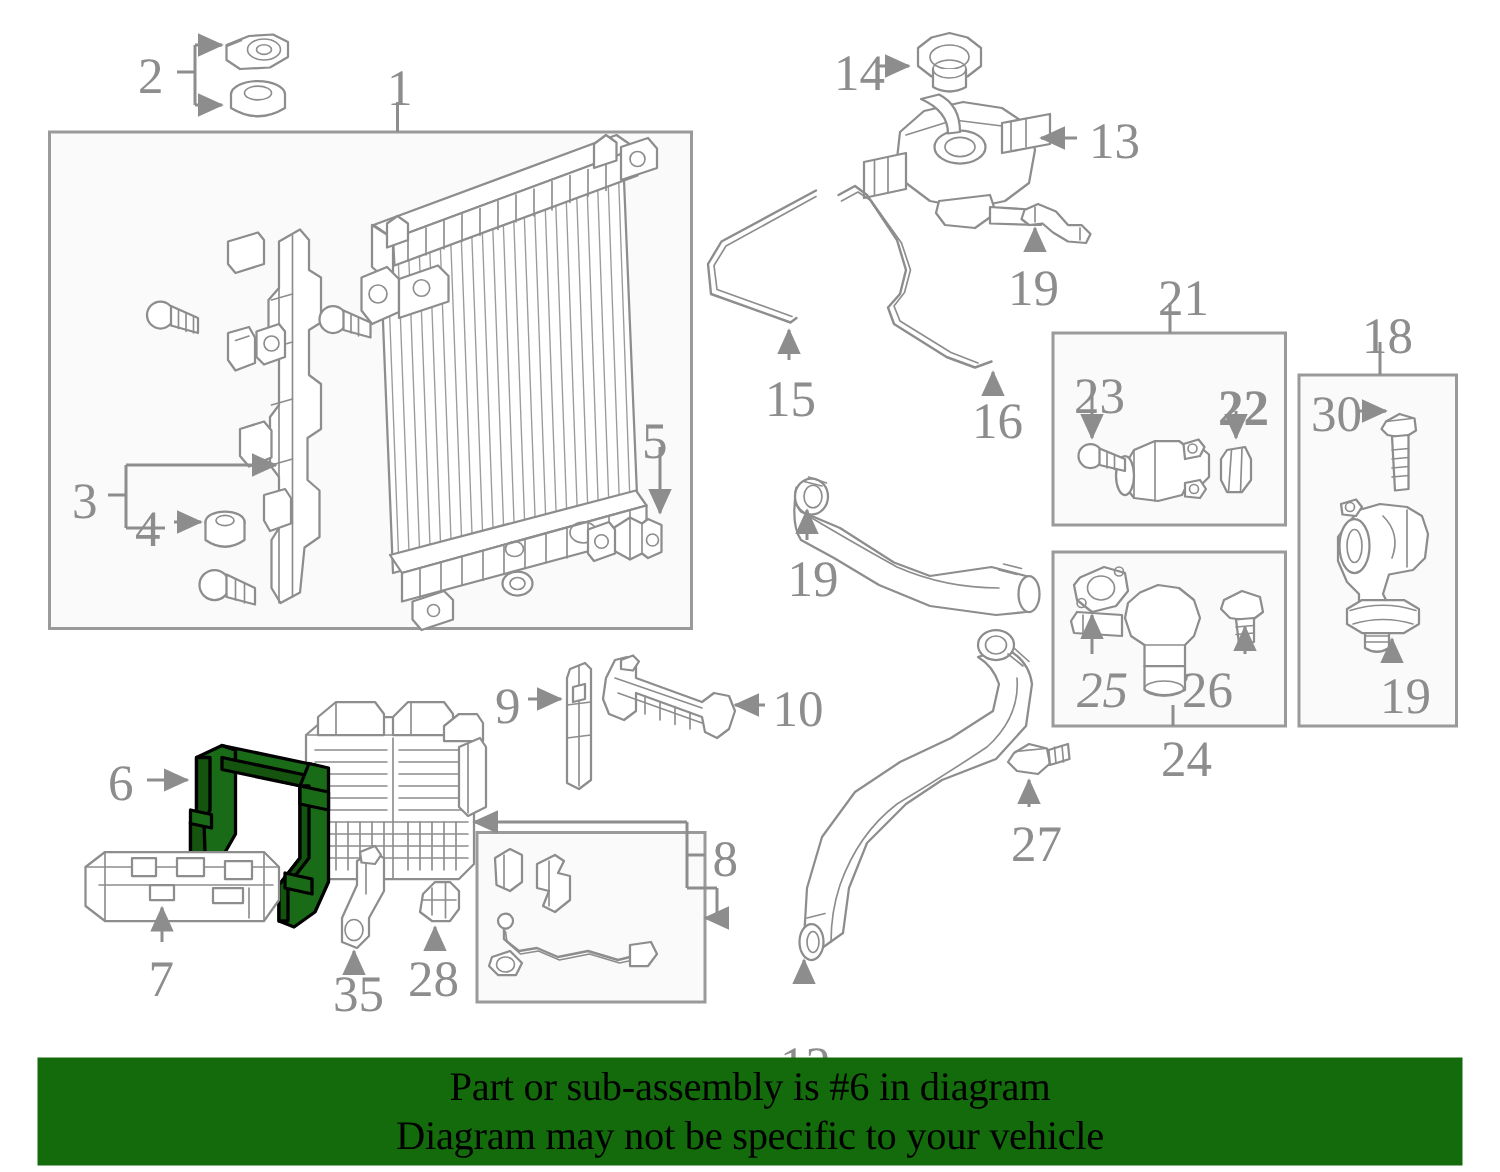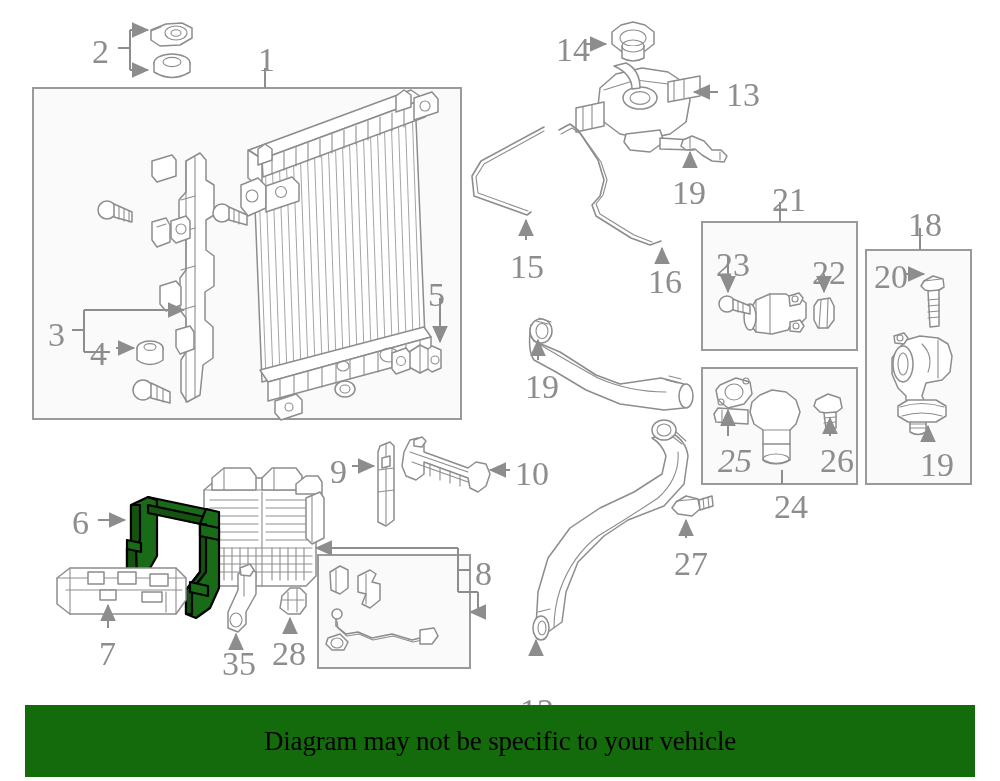--- a/index.html
+++ b/index.html
@@ -629,28 +629,29 @@
   <div class="callout" style="left:515px;top:457px;font-size:34px;">10</div>
   <div class="callout" style="left:525px;top:370px;font-size:34px;">19</div>
   <div class="callout" style="left:520px;top:694px;font-size:34px;text-align:right;">12</div>
   <div class="callout" style="left:726px;top:78px;font-size:34px;">13</div>
   <div class="callout" style="left:556px;top:33px;font-size:34px;">14</div>
   <div class="callout" style="left:510px;top:250px;font-size:34px;">15</div>
   <div class="callout" style="left:648px;top:265px;font-size:34px;">16</div>
   <div class="callout" style="left:672px;top:176px;font-size:34px;">19</div>
   <div class="callout" style="left:908px;top:208px;font-size:34px;">18</div>
   <div class="callout" style="left:920px;top:448px;font-size:34px;">19</div>
-  <div class="callout" style="left:874px;top:260px;font-size:34px;">20</div>
+  <div class="callout" style="left:874px;top:260px;font-size:34px;">30</div>
   <div class="callout" style="left:772px;top:183px;font-size:34px;">21</div>
-  <div class="callout" style="left:812px;top:256px;font-size:34px;">22</div>
+  <div class="callout" style="left:812px;top:256px;font-size:34px;font-weight:bold;">22</div>
   <div class="callout" style="left:716px;top:248px;font-size:34px;">23</div>
   <div class="callout" style="left:774px;top:490px;font-size:34px;">24</div>
   <div class="callout" style="left:718px;top:444px;font-size:34px;font-style:italic;">25</div>
-  <div class="callout" style="left:820px;top:444px;font-size:34px;">26</div>
+  <div class="callout" style="left:788px;top:444px;font-size:34px;">26</div>
   <div class="callout" style="left:674px;top:547px;font-size:34px;">27</div>
   <div class="callout" style="left:272px;top:637px;font-size:34px;">28</div>
   <div class="callout" style="left:222px;top:647px;font-size:34px;">35</div>
 
   <div id="banner">
+    <div>Part or sub-assembly is #6 in diagram</div>
     <div>Diagram may not be specific to your vehicle</div>
   </div>
 
 </div>
 
 </body></html>

